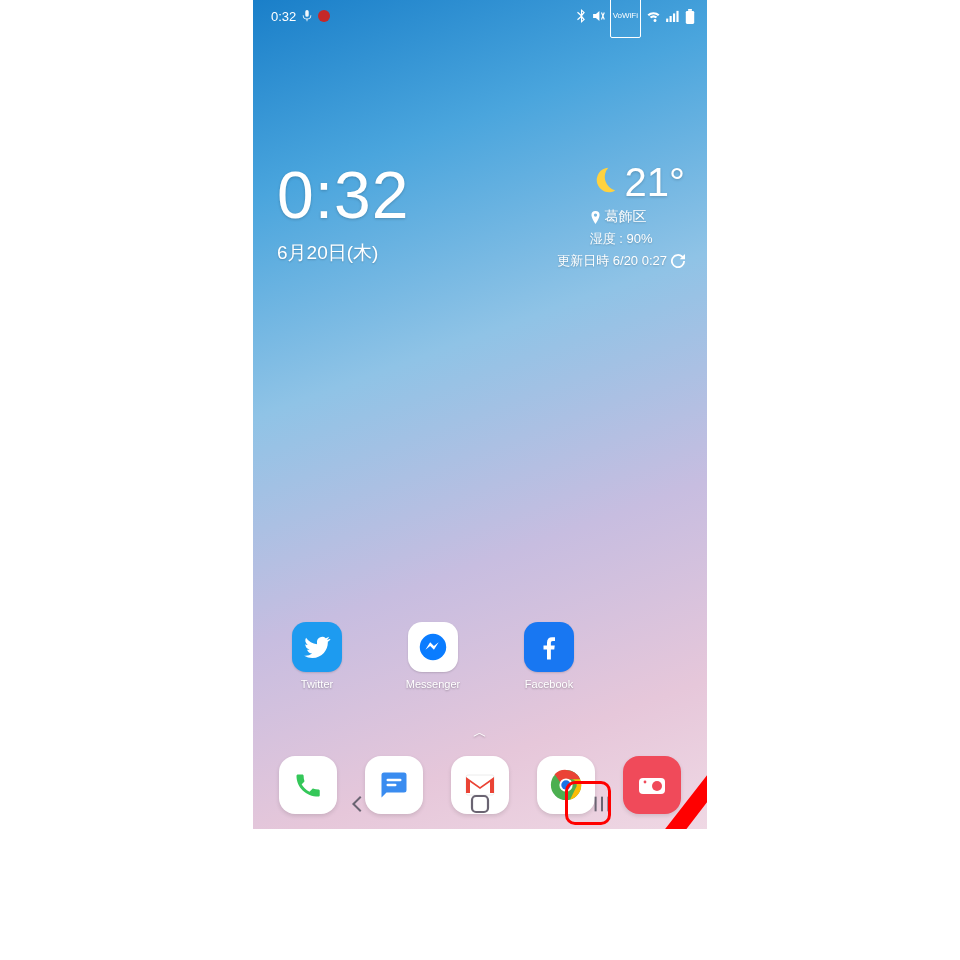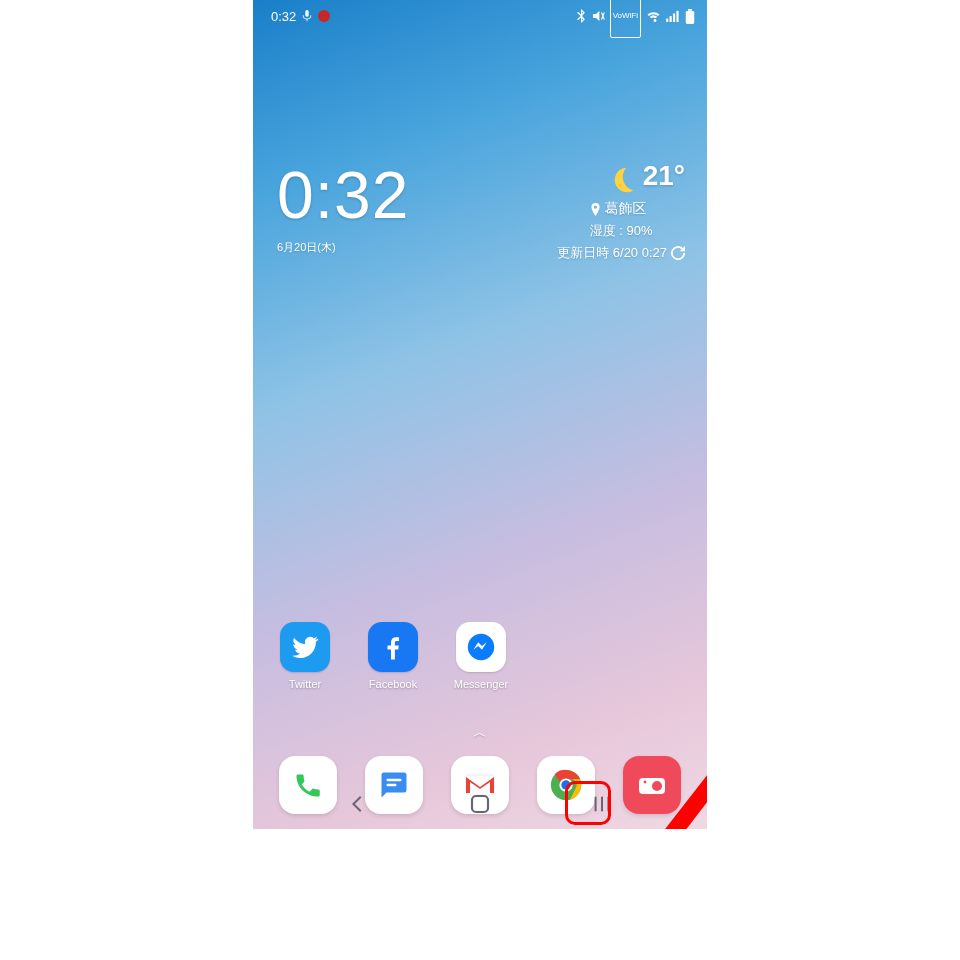--- a/index.html
+++ b/index.html
@@ -44,37 +44,37 @@
   .widgets {
     position: absolute;
     top: 162px;
     left: 24px; right: 22px;
     display: flex;
     justify-content: space-between;
     align-items: flex-start;
     color: #fff;
   }
   .clock .big-time { font-size: 66px; font-weight: 300; line-height: 1; letter-spacing: 1px; text-shadow: 0 1px 3px rgba(0,0,0,.2);}
-  .clock .date { margin-top: 12px; font-size: 11px; font-weight: 400; text-shadow: 0 1px 2px rgba(0,0,0,.2);}
+  .clock .date { margin-top: 12px; font-size: 19px; font-weight: 400; text-shadow: 0 1px 2px rgba(0,0,0,.2);}
   .weather { text-align: right; }
   .weather-top { display: flex; justify-content: flex-end; align-items: flex-start; gap: 8px; }
   .moon { width: 28px; height: 28px; margin-top:4px;}
-  .temp { font-size: 28px; font-weight: 700; line-height: 1; text-shadow: 0 1px 3px rgba(0,0,0,.2);}
+  .temp { font-size: 40px; font-weight: 400; line-height: 1; text-shadow: 0 1px 3px rgba(0,0,0,.2);}
   .weather .line { font-size: 14px; margin-top: 6px; display:flex; justify-content:center; align-items:center; gap:4px; text-shadow:0 1px 2px rgba(0,0,0,.2);}
   .weather .line.small { font-size: 13px; margin-top: 4px; margin-left: 6px; }
   .sync-svg{width:14px;height:14px;fill:#fff;}
   .pin-svg{width:11px;height:13px;fill:#fff;}
 
   
   .app-row {
     position: absolute;
     top: 622px;
-    left: 18px;
-    display: flex;
-    gap: 20px;
+    left: 30px;
+    display: flex;
+    gap: 48px;
   }
   .app { width: 68px; display:flex; flex-direction:column; align-items:center; }
   .app-icon {
     width: 50px; height: 50px; border-radius: 14px;
     background:#fff; display:flex; align-items:center; justify-content:center;
     box-shadow: 0 1px 2px rgba(0,0,0,.15);
   }
   .app-label { margin-top:6px; font-size:11px; color:#fff; text-shadow:0 1px 2px rgba(0,0,0,.3); white-space:nowrap;}
 
   .drawer-arrow { position:absolute; top:724px; left:0; right:0; display:flex; justify-content:center; color:#fff; font-size:14px; text-shadow:0 1px 2px rgba(0,0,0,.3);}
@@ -221,35 +221,35 @@
   <div class="app-row">
     <div class="app">
       <div class="app-icon" style="background:#1d9bf0;">
         <svg width="28" height="28" viewBox="0 0 24 24" fill="#fff">
             <path d="M23 5.1c-.8.4-1.7.6-2.6.8.9-.6 1.6-1.5 2-2.6-.9.5-1.9.9-2.9 1.1A4.6 4.6 0 0 0 12 8.6c0 .4 0 .7.1 1A13 13 0 0 1 2.6 4a4.6 4.6 0 0 0 1.4 6.2c-.8 0-1.5-.2-2.1-.6v.1c0 2.2 1.6 4.1 3.7 4.5a4.6 4.6 0 0 1-2.1.1c.6 1.8 2.3 3.2 4.3 3.2A9.3 9.3 0 0 1 1 19.4 13 13 0 0 0 8 21.5c8.6 0 13.3-7.1 13.3-13.3v-.6c.9-.6 1.7-1.5 2.3-2.5z"></path>
           </svg>
       </div>
       <div class="app-label">Twitter</div>
     </div>
     <div class="app">
-      <div class="app-icon" style="background:#1877f2;">
-        <svg width="30" height="30" viewBox="0 0 24 24" fill="#fff">
-            <path d="M13.5 22v-8h2.7l.4-3.2h-3.1V8.7c0-.9.3-1.6 1.6-1.6h1.7V4.2c-.3 0-1.3-.1-2.4-.1-2.4 0-4 1.5-4 4.2v2.5H7.6V14h2.8v8h3.1z"></path>
-          </svg>
-      </div>
-      <div class="app-label">Facebook</div>
-    </div>
-    <div class="app">
       <div class="app-icon">
         <svg width="34" height="34" viewBox="0 0 36 36">
             <circle cx="18" cy="18" r="14" fill="#0a7cff"></circle>
             <path fill="#fff" d="M10 21l5-8 4 4 5-4-5 8-4-4z"></path>
           </svg>
       </div>
       <div class="app-label">Messenger</div>
+    </div>
+    <div class="app">
+      <div class="app-icon" style="background:#1877f2;">
+        <svg width="30" height="30" viewBox="0 0 24 24" fill="#fff">
+            <path d="M13.5 22v-8h2.7l.4-3.2h-3.1V8.7c0-.9.3-1.6 1.6-1.6h1.7V4.2c-.3 0-1.3-.1-2.4-.1-2.4 0-4 1.5-4 4.2v2.5H7.6V14h2.8v8h3.1z"></path>
+          </svg>
+      </div>
+      <div class="app-label">Facebook</div>
     </div>
   </div>
 
   <div class="drawer-arrow">︿</div>
 
   <div class="dock">
     <div class="dock-icon">
       <svg width="30" height="30" viewBox="0 0 24 24">
           <path fill="#34c759" d="M6.6 10.8a15 15 0 0 0 6.6 6.6l2.2-2.2c.3-.3.7-.4 1.1-.3 1.2.4 2.5.6 3.8.6.6 0 1.1.5 1.1 1.1v3.5c0 .6-.5 1.1-1.1 1.1C10.3 21.2 2.8 13.7 2.8 4.7c0-.6.5-1.1 1.1-1.1h3.5c.6 0 1.1.5 1.1 1.1 0 1.3.2 2.6.6 3.8.1.4 0 .8-.3 1.1l-2.2 2.2z"></path>
         </svg>

